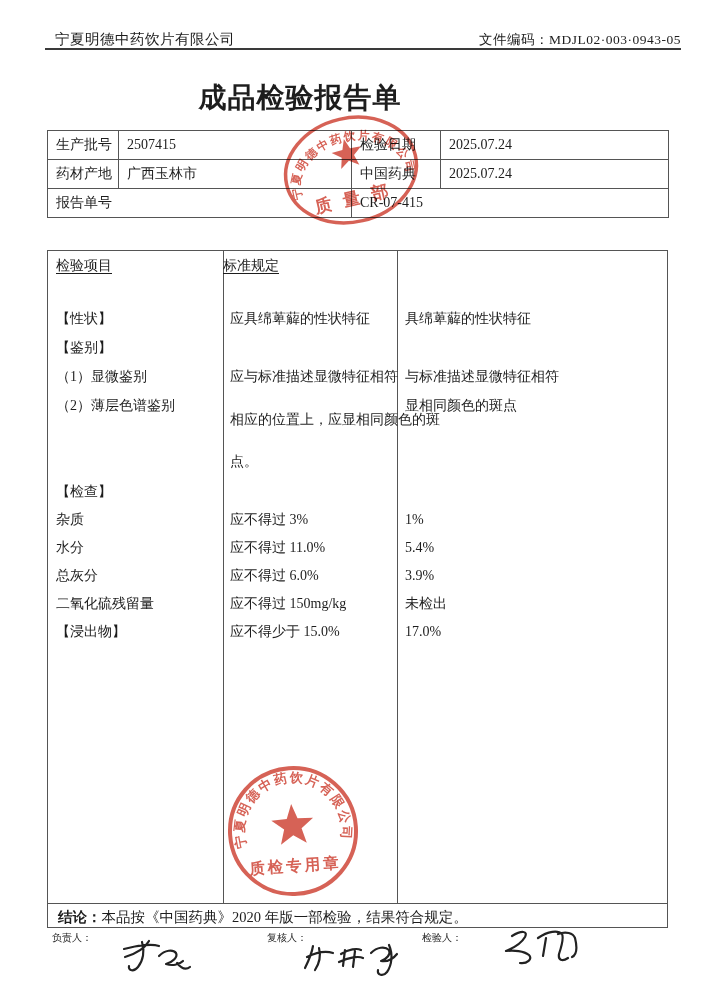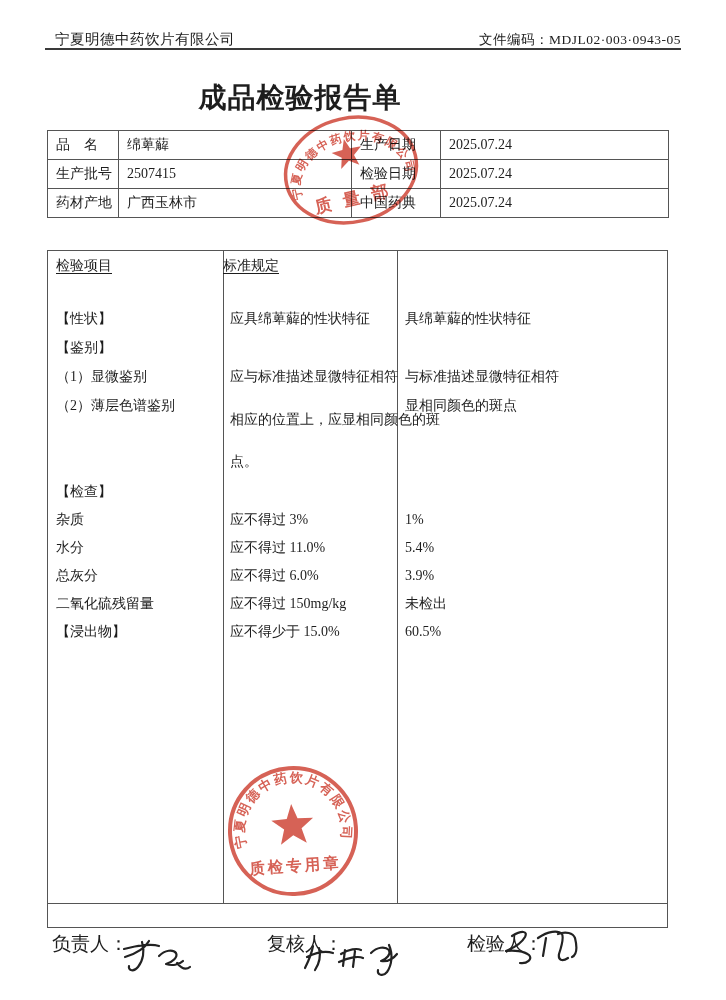--- a/index.html
+++ b/index.html
@@ -20,21 +20,21 @@
   table.info td{border:1px solid #555;font-size:14px;padding:0 0 0 8px;height:28px;vertical-align:middle;}
   
   .insp{left:47px;top:250px;width:621px;height:678px;border:1px solid #555;box-sizing:border-box;}
   .vline{position:absolute;top:0;width:1px;height:652px;background:#555;}
   .hline{position:absolute;left:0;top:652px;width:100%;height:1px;background:#555;}
   .col-head{position:absolute;top:6px;font-size:14px;text-decoration:underline;text-underline-offset:3px;}
   .cell{position:absolute;font-size:14px;line-height:16px;white-space:nowrap;}
   .concl{position:absolute;left:10px;top:657px;font-size:14.5px;}
   .concl b{font-weight:bold;}
   
-  .signer{position:absolute;top:931px;font-size:19px;}
+  .signer{position:absolute;top:931px;font-size:10px;}
   .sig-svg{position:absolute;}
   .sig-svg path{stroke:#222;fill:none;stroke-width:2.2;stroke-linecap:round;stroke-linejoin:round;}
   
   .stamp{position:absolute;mix-blend-mode:multiply;opacity:.85;}
   .stamp text{font-family:"Liberation Serif","DejaVu Serif",serif;font-weight:bold;}
 </style>
 </head>
 <body>
 
 <div class="abs hdr-company">宁夏明德中药饮片有限公司</div>
@@ -44,37 +44,35 @@
 <div class="abs page-title">成品检验报告单</div>
 
 <table class="info">
   <colgroup>
       <col style="width:71px">
       <col style="width:233px">
       <col style="width:89px">
       <col style="width:228px">
     </colgroup>
   <tbody>
-      <tr>
-    <td>品　名</td>
-    <td>绵萆薢</td>
-    <td>生产日期</td>
-    <td>2025.07.24</td>
-  </tr>
   <tr>
     <td>生产批号</td>
     <td>2507415</td>
     <td>检验日期</td>
     <td>2025.07.24</td>
   </tr>
   <tr>
     <td>药材产地</td>
     <td>广西玉林市</td>
     <td>中国药典</td>
     <td>2025.07.24</td>
+  </tr>
+  <tr>
+    <td colspan="2">报告单号</td>
+    <td colspan="2">CR-07-415</td>
   </tr>
 </tbody>
   </table>
 
 <div class="abs insp">
   <div class="vline" style="left:175px"></div>
   <div class="vline" style="left:349px"></div>
   <div class="hline"></div>
 
   <div class="col-head" style="left:8px">检验项目</div>
@@ -101,27 +99,28 @@
   <div class="cell" style="left:182px;top:345px">应不得过 150mg/kg</div>
   <div class="cell" style="left:182px;top:373px">应不得少于 15.0%</div>
 
   <div class="cell" style="left:357px;top:60px">具绵萆薢的性状特征</div>
   <div class="cell" style="left:357px;top:118px">与标准描述显微特征相符</div>
   <div class="cell" style="left:357px;top:147px">显相同颜色的斑点</div>
   <div class="cell" style="left:357px;top:261px">1%</div>
   <div class="cell" style="left:357px;top:289px">5.4%</div>
   <div class="cell" style="left:357px;top:317px">3.9%</div>
   <div class="cell" style="left:357px;top:345px">未检出</div>
-  <div class="cell" style="left:357px;top:373px">60.5%</div>
+  <div class="cell" style="left:357px;top:373px">17.0%</div>
 
+  <div class="concl"><b>结论：</b><span>本品按《中国药典》2020 年版一部检验，结果符合规定。</span></div>
 </div>
 
 <div class="signer" style="left:52px">负责人：</div>
 <div class="signer" style="left:267px">复核人：</div>
-<div class="signer" style="left:467px">检验人：</div>
+<div class="signer" style="left:422px">检验人：</div>
 
 <svg class="sig-svg" style="left:115px;top:936px" width="85" height="48" viewBox="0 0 85 48">
   <path d="M34 5 C30 12 20 18 10 21 M9 13 C24 9 38 8 44 10 M27 6 C30 15 28 25 23 31 C19 36 13 35 14 30 M44 20 C50 14 58 13 61 17 C63 21 58 26 51 28 C57 30 64 29 68 25 M62 27 C66 32 70 35 75 31"></path>
 </svg>
 <svg class="sig-svg" style="left:295px;top:938px" width="115" height="42" viewBox="0 0 115 42">
   <path d="M10 30 C14 22 17 14 18 8 M12 19 C22 14 32 13 38 15 M24 10 C26 18 24 26 20 32 M46 16 C54 11 62 10 66 12 M44 24 C54 19 64 18 68 20 M50 12 L48 28 M60 13 L58 29 M76 15 C82 9 90 8 94 12 C96 16 92 21 86 23 C92 24 98 21 102 16 M94 7 C98 16 97 27 92 34 C88 39 82 37 83 32"></path>
 </svg>
 <svg class="sig-svg" style="left:498px;top:926px" width="85" height="48" viewBox="0 0 85 48">
   <path d="M14 10 C24 4 30 5 27 11 C23 18 13 23 8 25 C16 24 26 25 31 29 C35 33 29 38 22 37 M40 12 C50 5 60 4 64 8 C66 12 63 22 61 28 C60 34 64 36 70 32 M48 12 L45 30 M60 8 C68 5 75 7 77 12 C79 20 80 28 74 31"></path>
 </svg>

